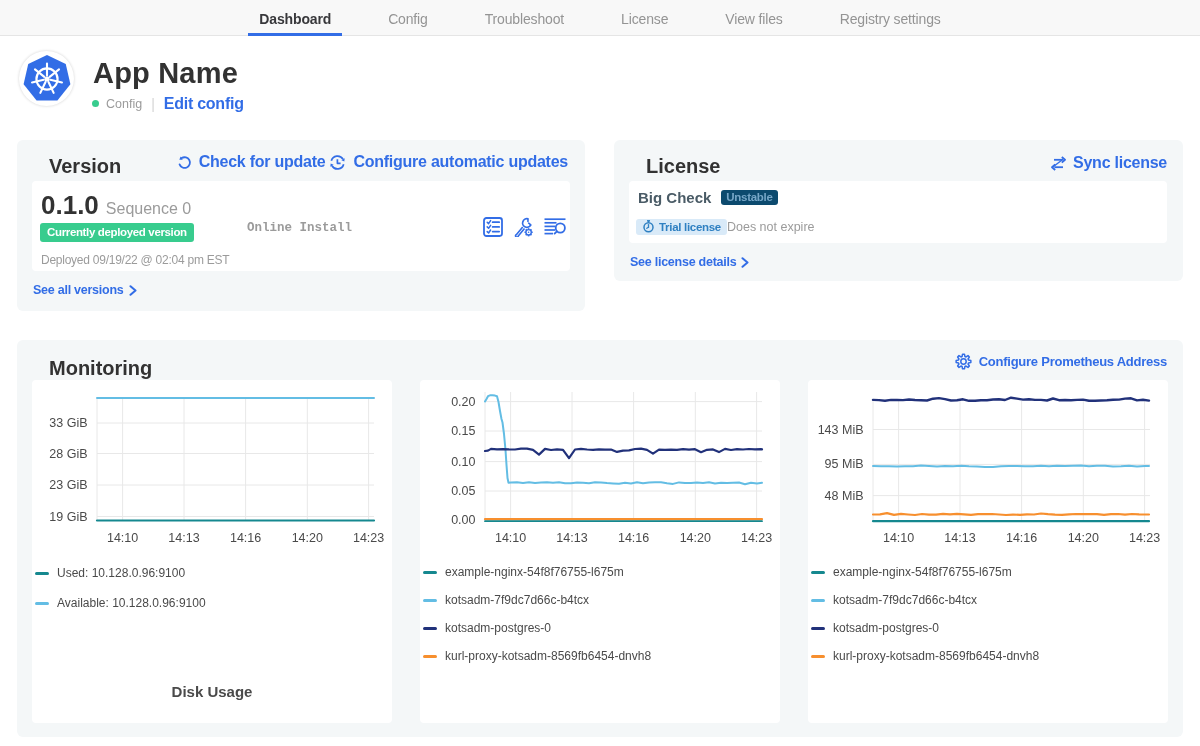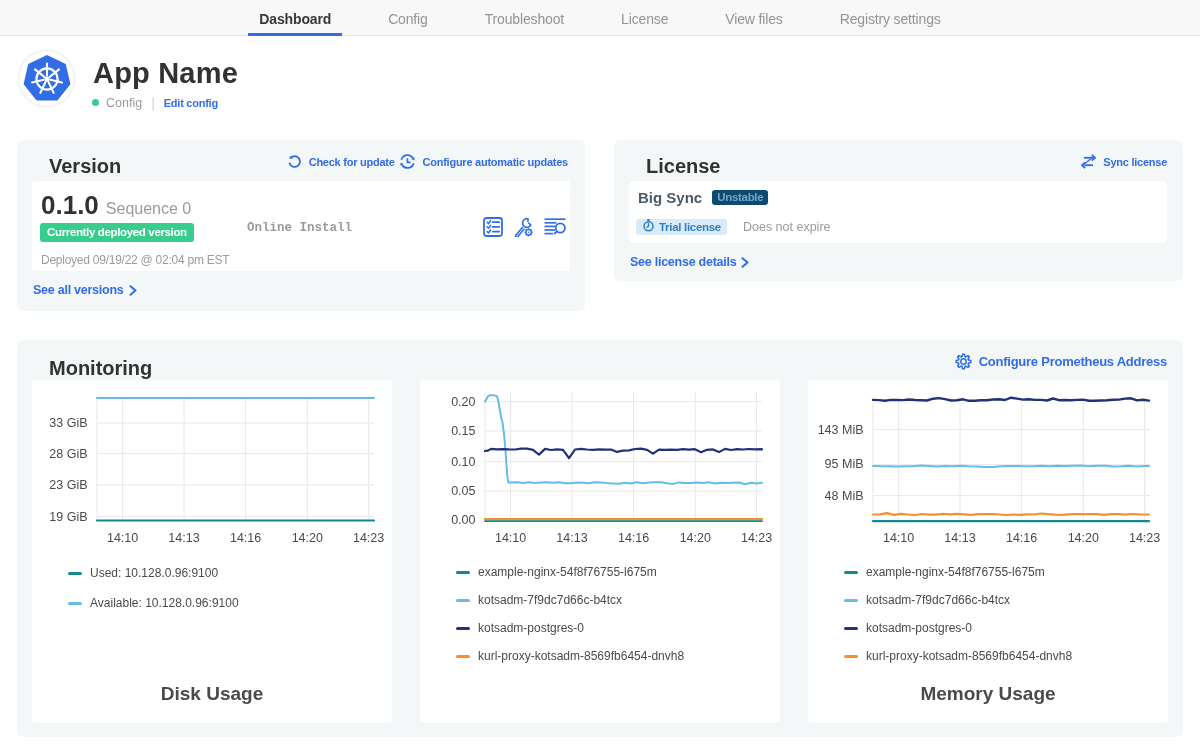--- a/index.html
+++ b/index.html
@@ -4,33 +4,33 @@
 body { width:1200px; height:746px; position:relative; font-family:"Liberation Sans", sans-serif; background:#fff; overflow:hidden; }
 .nav { position:absolute; left:0; top:0; width:1200px; height:36px; background:#f8f8f8; border-bottom:1px solid #e5e5e5; display:flex; justify-content:center; }
 .navin { display:flex; }
 .tab { font-size:14px; letter-spacing:-0.15px; color:#949494; padding:2.5px 11px 0; margin:0 17.5px; line-height:33px; height:36px; box-sizing:border-box; }
 .tab.active { color:#38383b; font-weight:bold; border-bottom:3px solid #326de6; }
 .appicon { position:absolute; left:19px; top:51px; width:55px; height:55px; border-radius:50%; background:#fff; box-shadow:0 0 3px rgba(0,0,0,.18); display:flex; align-items:center; justify-content:center; }
 .appname { position:absolute; left:93px; top:57px; font-size:29px; font-weight:bold; color:#323232; letter-spacing:0.2px; }
 .statusrow { position:absolute; left:92px; top:94.5px; display:flex; align-items:center; font-size:12.5px; color:#9b9b9b; }
 .dot { width:7px; height:7px; border-radius:50%; background:#38cc8e; margin-right:7px; }
 .sep { color:#d5d5d5; margin:0 9px; font-size:14px; }
-.link { color:#326de6; font-weight:bold; font-size:11px; letter-spacing:-0.25px; text-decoration:none; display:inline-flex; align-items:center; }
+.link { color:#326de6; font-weight:bold; font-size:16px; letter-spacing:-0.25px; text-decoration:none; display:inline-flex; align-items:center; }
 .card { position:absolute; background:#f4f7f8; border-radius:6px; }
 .whitebox { position:absolute; background:#fff; border-radius:4px; }
 .ctitle { font-size:20px; font-weight:bold; color:#323232; position:absolute; left:32px; top:15px; }
 .icolink { display:inline-flex; align-items:center; gap:7px; }
 .bigver { font-size:26px; font-weight:bold; color:#323232; }
 .pill-green { display:inline-block; background:#38cc8e; color:#fff; font-weight:bold; font-size:11.5px; letter-spacing:-0.35px; border-radius:3px; padding:0 7px; line-height:19px; }
 .graytxt { color:#9b9b9b; }
 .chartcard { position:absolute; width:360px; height:343px; background:#fff; border-radius:4px; top:40px; }
-.legend { position:absolute; left:36px; top:178px; }
+.legend { position:absolute; left:3px; top:178px; }
 .lrow { height:var(--sp); display:flex; align-items:center; font-size:12px; color:#4a4a4a; }
 .dash { width:14px; height:3px; border-radius:2px; margin-right:8px; flex:none; }
-.charttitle { position:absolute; left:0; width:360px; top:302.5px; text-align:center; font-size:19px; font-weight:bold; color:#4a4a4a; }
+.charttitle { position:absolute; left:0; width:360px; top:302.5px; text-align:center; font-size:15px; font-weight:bold; color:#4a4a4a; }
 </style></head>
 <body>
 
 <div class="nav">
     <div class="navin">
   <div class="tab active">Dashboard</div>
   <div class="tab">Config</div>
   <div class="tab">Troubleshoot</div>
   <div class="tab">License</div>
   <div class="tab">View files</div>
@@ -129,32 +129,32 @@
   <div class="ctitle">License</div>
   <div style="position:absolute; right:16px; top:14px;"><span class="link icolink"><svg width="15" height="15" viewBox="0 0 15 15">
           <path d="M2.2 10.8 L12 3.2" stroke="#326de6" stroke-width="1.4" fill="none"></path>
           <path d="M3 3.8 L11.6 3.8" stroke="#326de6" stroke-width="1.8" fill="none"></path>
           <path d="M10.8 1 L14 3.8 L10.8 6.6" fill="none" stroke="#326de6" stroke-width="1.8" stroke-linejoin="round"></path>
           <path d="M12 11.2 L3.4 11.2" stroke="#326de6" stroke-width="1.8" fill="none"></path>
           <path d="M4.2 8.4 L1 11.2 L4.2 14" fill="none" stroke="#326de6" stroke-width="1.8" stroke-linejoin="round"></path>
         </svg>Sync license</span></div>
   <div class="whitebox" style="left:15px; top:41px; width:538px; height:62px;">
     <div style="position:absolute; left:9px; top:7.5px; display:flex; align-items:center;">
-      <span style="font-size:15px; font-weight:bold; color:#4a5b66;">Big Sync</span>
+      <span style="font-size:15px; font-weight:bold; color:#4a5b66;">Big Check</span>
       <span style="margin-left:10px; background:#0c4a6e; color:#76a6c7; font-size:11.5px; letter-spacing:-0.3px; font-weight:bold; border-radius:3px; padding:1.5px 5px;">Unstable</span>
     </div>
     <div style="position:absolute; left:7px; top:37.5px; display:flex; align-items:center;">
-      <span style="display:inline-flex; gap:4px; background:#d9eaf8; color:#2f80c2; font-size:11.5px; letter-spacing:-0.3px; font-weight:bold; border-radius:3px; padding:0 6px; line-height:16px; height:16px;"><svg width="13" height="13" viewBox="0 0 13 13">
+      <span style="display:inline-flex; align-items:center; gap:4px; background:#d9eaf8; color:#2f80c2; font-size:11.5px; letter-spacing:-0.3px; font-weight:bold; border-radius:3px; padding:0 6px; line-height:16px; height:16px;"><svg width="13" height="13" viewBox="0 0 13 13">
             <circle cx="6.5" cy="7.3" r="4.5" fill="none" stroke="#2f80c2" stroke-width="1.5"></circle>
             <line x1="6.5" y1="0.8" x2="6.5" y2="2.4" stroke="#2f80c2" stroke-width="1.6"></line>
             <line x1="5" y1="0.8" x2="8" y2="0.8" stroke="#2f80c2" stroke-width="1.4"></line>
             <path d="M6.5 7.3 L6.5 4.6" stroke="#2f80c2" stroke-width="1.3" stroke-linecap="round" fill="none"></path>
             <path d="M6.5 7.3 L4.8 8.3" stroke="#2f80c2" stroke-width="1.3" stroke-linecap="round" fill="none"></path>
           </svg>Trial license</span>
-      <span class="graytxt" style="font-size:12.5px; margin-left:16px;">Does not expire</span>
+      <span class="graytxt" style="font-size:12.5px; margin-left:0;">Does not expire</span>
     </div>
   </div>
   <div style="position:absolute; left:16px; top:112px;"><span class="link" style="font-size:12.5px;">See license details<svg width="8" height="11" viewBox="0 0 8 11" style="margin-left:5px">
           <path d="M1.5 1.2 L6.5 5.5 L1.5 9.8" fill="none" stroke="#326de6" stroke-width="2.0" stroke-linecap="round" stroke-linejoin="round"></path>
         </svg></span></div>
 </div>
 
 <div class="card" style="left:17px; top:340px; width:1166px; height:397px;">
   <div class="ctitle" style="top:17px;">Monitoring</div>
   <div style="position:absolute; right:16px; top:13px;"><span class="link icolink" style="font-size:13px;"><svg width="17" height="17" viewBox="0 0 17 17">
@@ -280,15 +280,14 @@
         </div>
         <div class="lrow">
           <span class="dash" style="background:#21317a"></span>
           <span>kotsadm-postgres-0</span>
         </div>
         <div class="lrow">
           <span class="dash" style="background:#f78f2e"></span>
           <span>kurl-proxy-kotsadm-8569fb6454-dnvh8</span>
         </div>
       </div>
-    <div class="charttitle">Memory Usage</div>
   </div>
 </div>
 
 </body></html>

